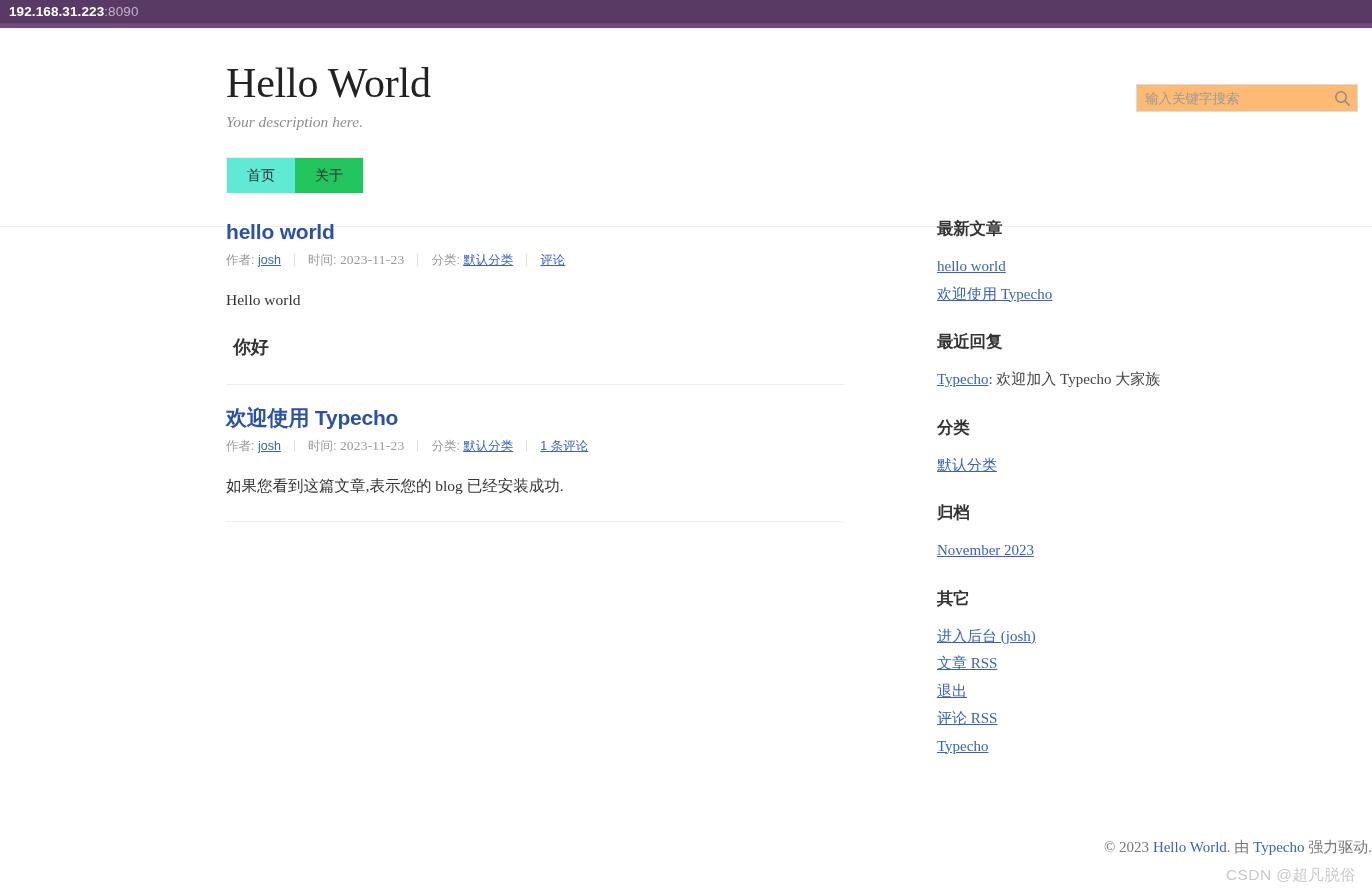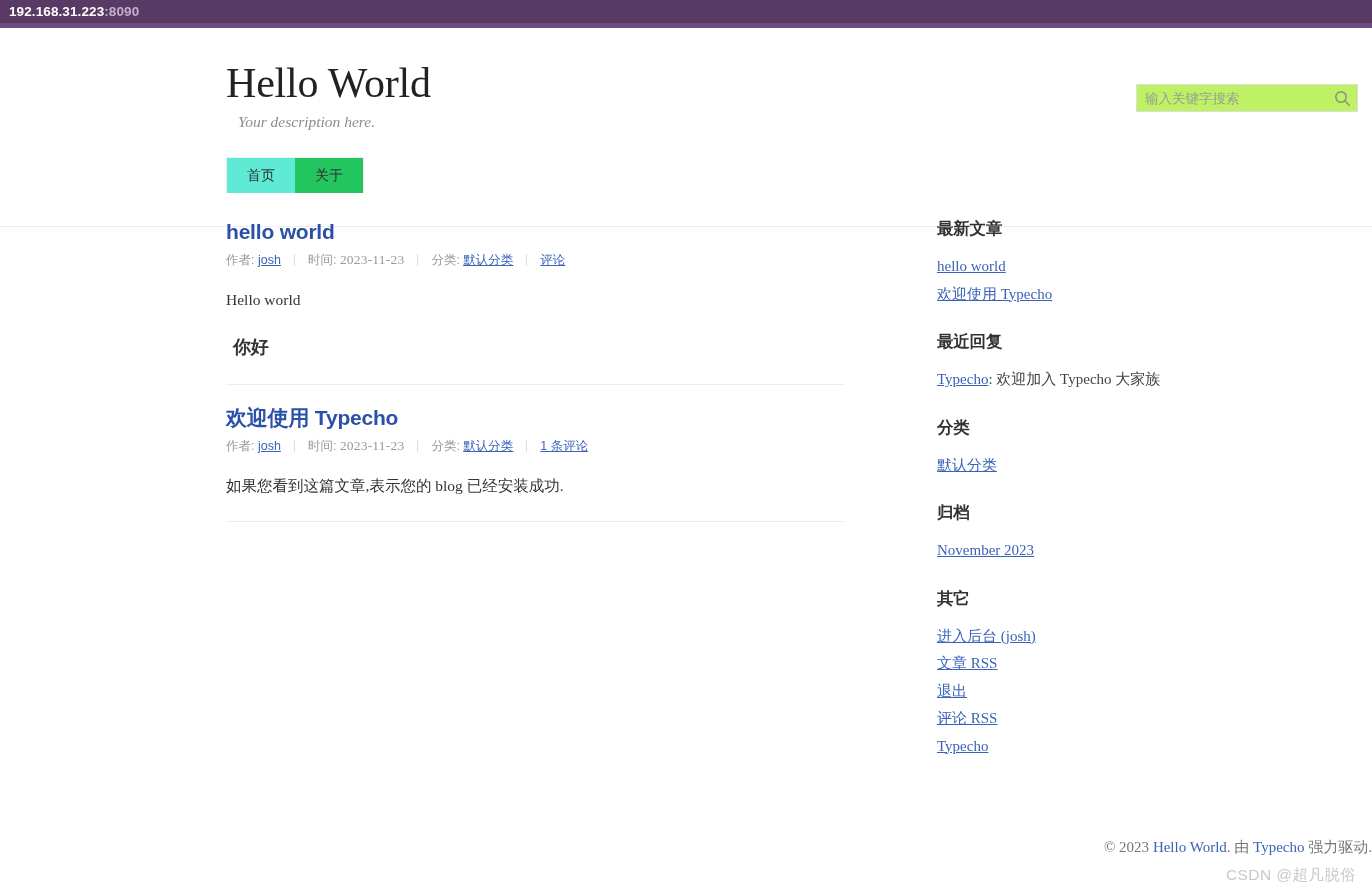--- a/index.html
+++ b/index.html
@@ -29,21 +29,21 @@
     padding-left: 9px;
   }
   #urlbar .url {
     font-family: "Liberation Sans", "DejaVu Sans", sans-serif;
     font-size: 13.5px;
     font-weight: bold;
     color: #ffffff;
     letter-spacing: 0.1px;
     white-space: nowrap;
   }
-  #urlbar .url .port { color: #c4b0cd; font-weight: bold; }
+  #urlbar .url .port { color: #c4b0cd; font-weight: normal; }
 
   
   #page {
     position: absolute;
     top: 33px; left: 0;
     width: 1372px;
     height: 861px;
     background: #ffffff;
   }
 
@@ -62,36 +62,36 @@
   .site-title {
     margin: 0;
     font-family: "Liberation Serif", "DejaVu Serif", serif;
     font-size: 42px;
     font-weight: normal;
     line-height: 1.12;
     color: #222222;
     letter-spacing: -0.2px;
   }
   .site-desc {
-    margin: 6px 0 0 12px;
+    margin: 6px 0 0 0;
     font-family: "Liberation Serif", "DejaVu Serif", serif;
     font-style: italic;
     font-size: 15.5px;
     color: #8d8d8d;
   }
 
   
   #search-form {
     position: absolute;
     top: 51px;
     right: -212px;
     width: 222px;
     height: 28px;
     border: 1px solid #dddddd;
-    background: #bef264;
+    background: #fdba74;
     display: flex;
     align-items: center;
   }
   #search-input {
     flex: 1 1 auto;
     height: 26px;
     border: 0;
     outline: none;
     padding: 0 6px 0 8px;
     font-family: "Liberation Sans", "DejaVu Sans", sans-serif;

